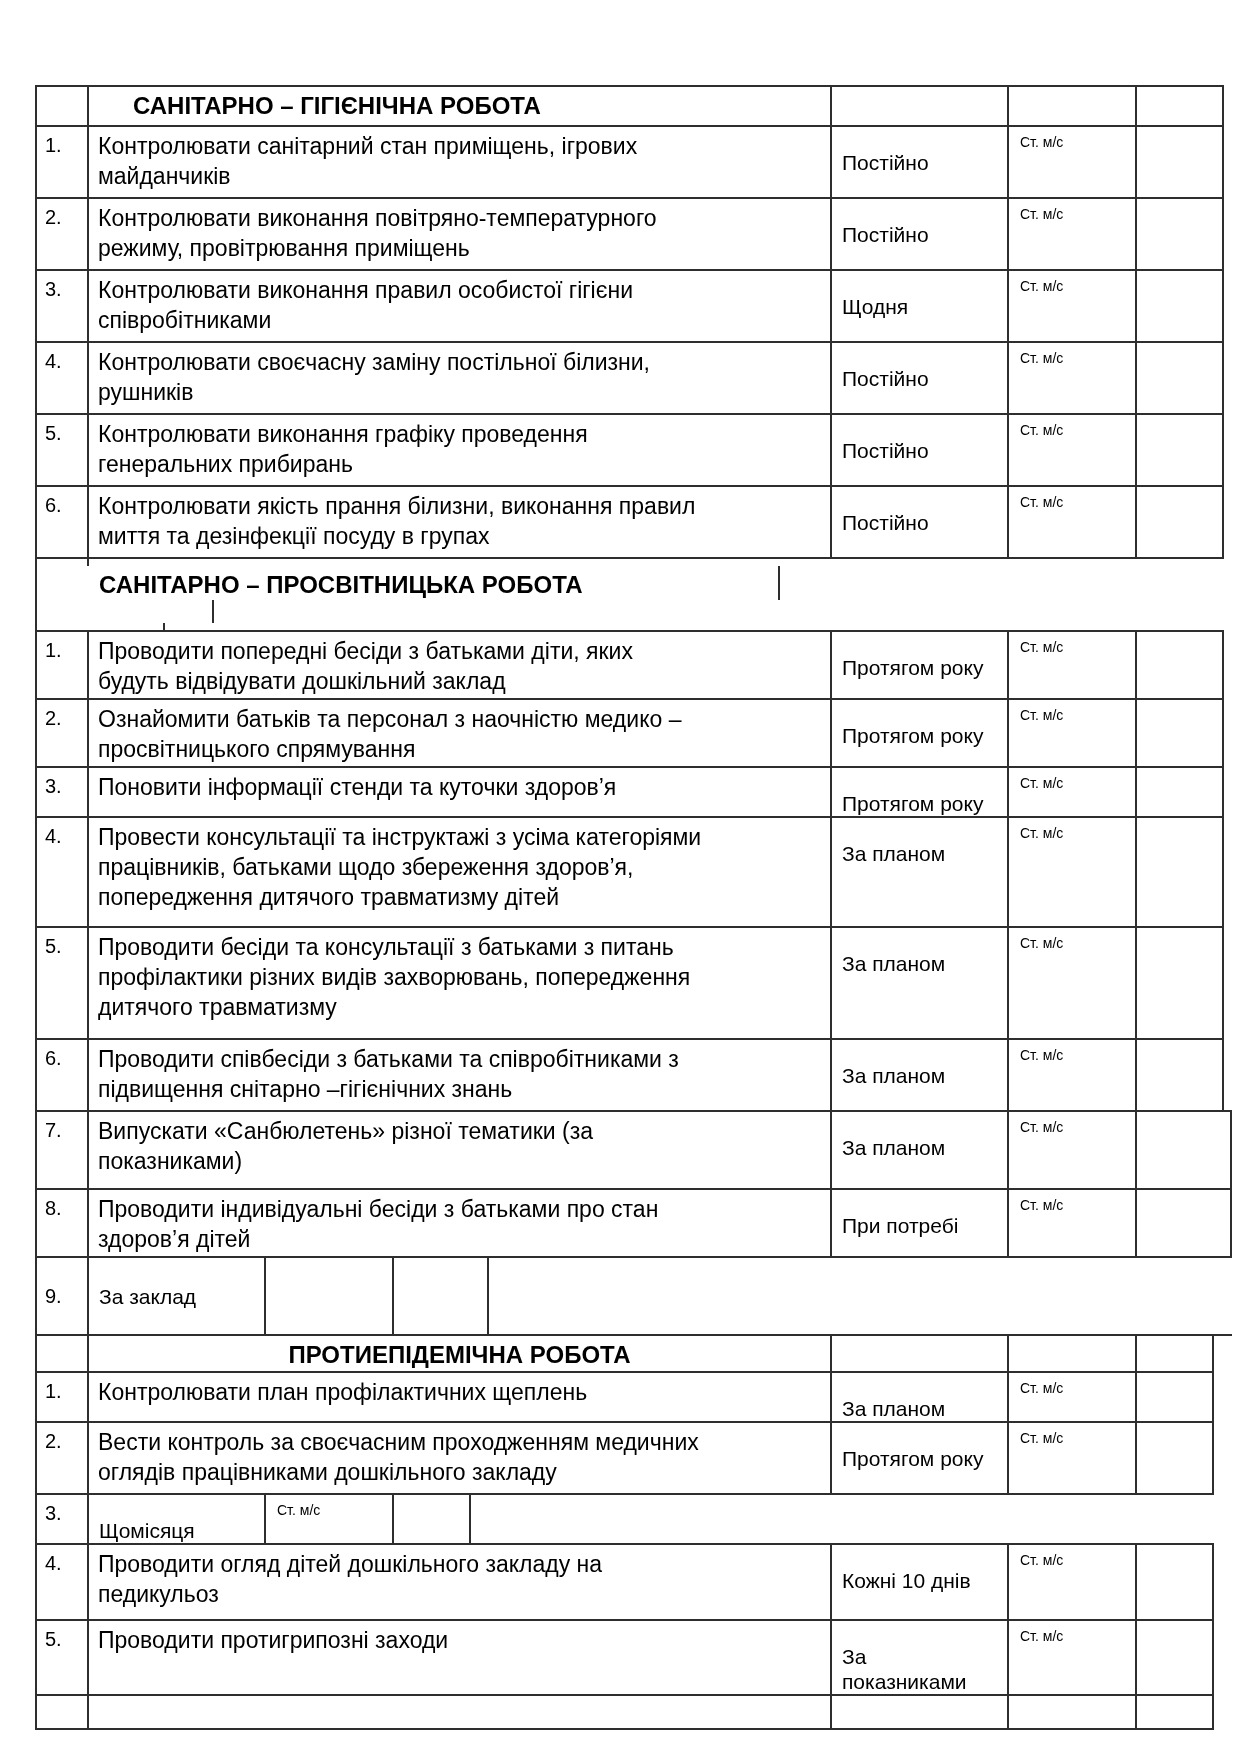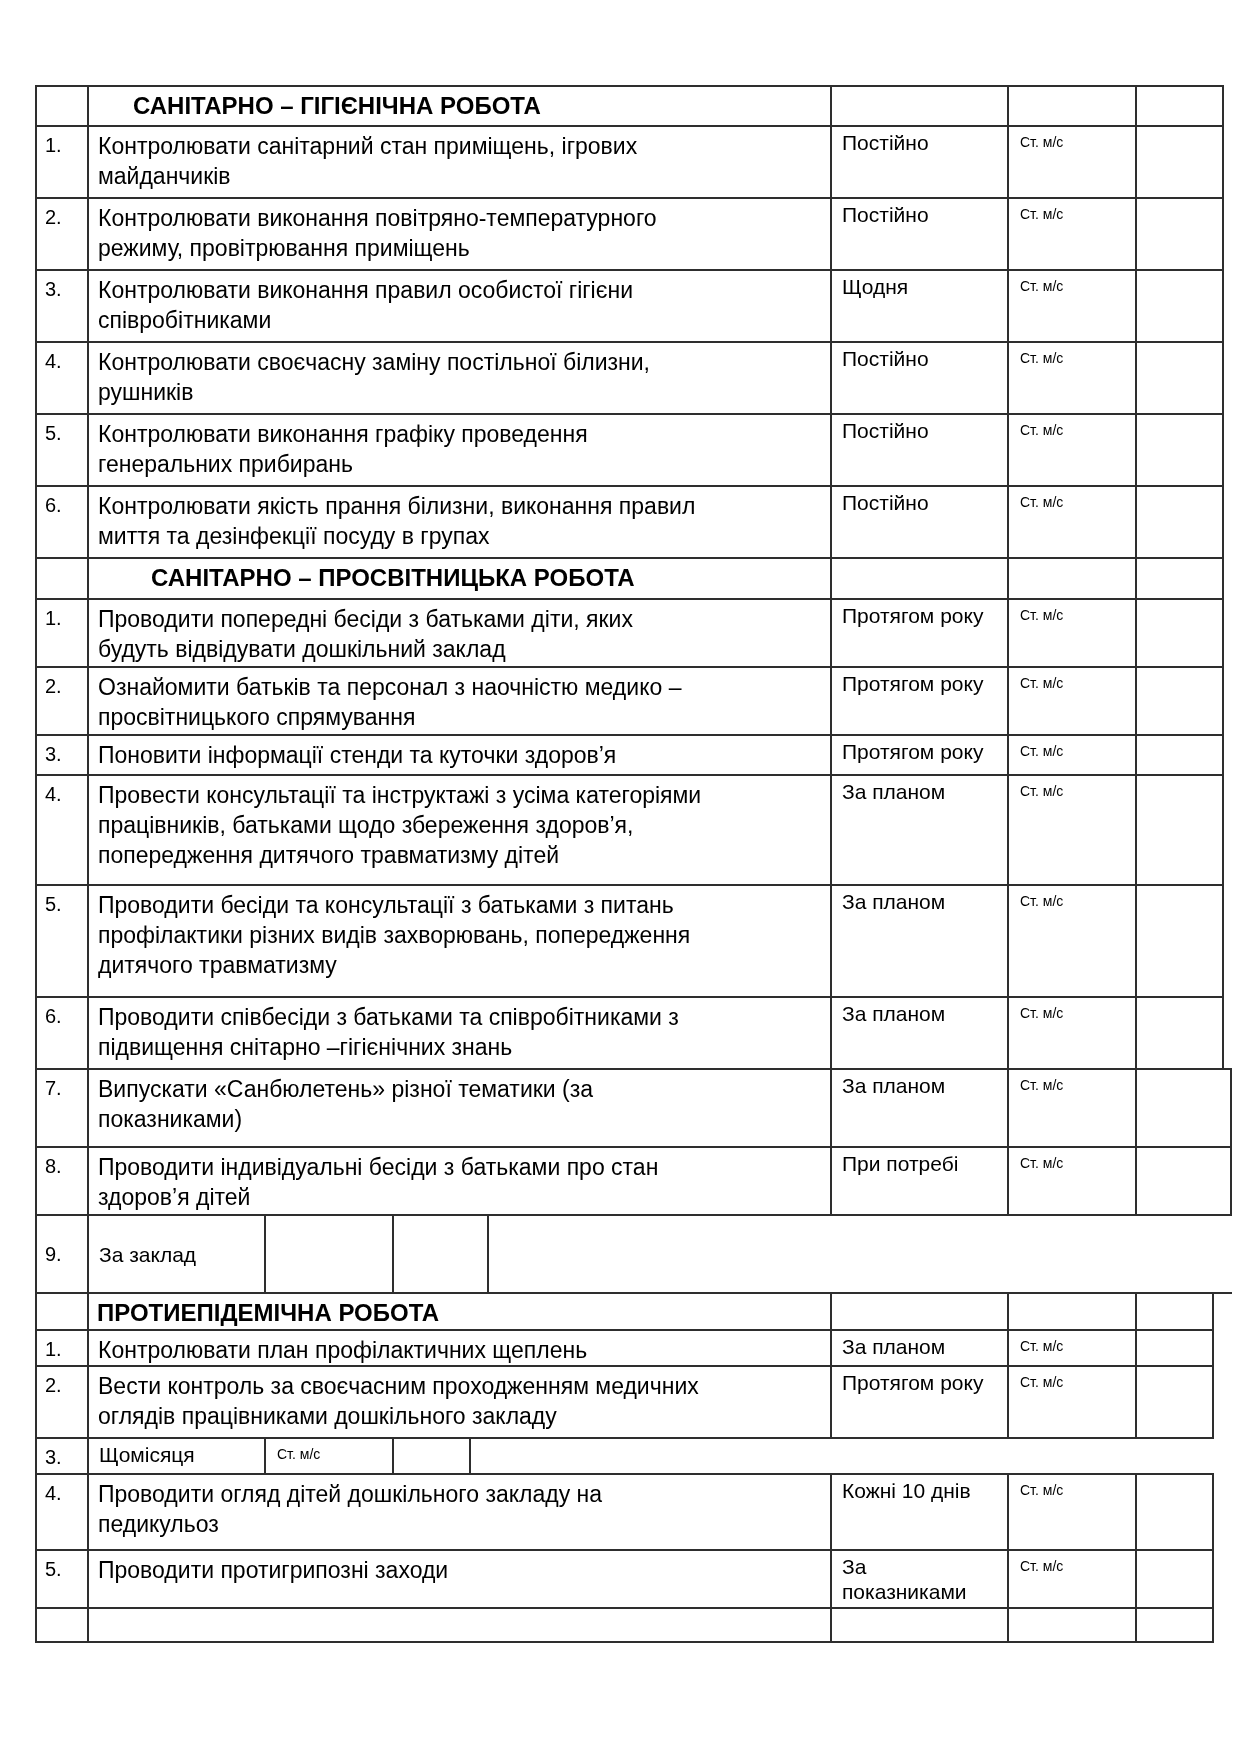--- a/index.html
+++ b/index.html
@@ -11,28 +11,28 @@
   }
   .tbl{position:absolute;left:35px;top:85px;}
   .part{width:fit-content;border-left:2px solid var(--bc);}
   .part-a{border-top:2px solid var(--bc);}
   .part-b{border-top:2px solid var(--bc);}
   .row{display:flex;box-sizing:border-box;background:#fff;}
   .row.bb{border-bottom:2px solid var(--bc);}
   .cell{box-sizing:border-box;border-right:2px solid var(--bc);overflow:hidden;}
   .c-num{width:52px;font-size:20px;padding:7px 0 0 8px;}
   .c-task{width:743px;font-size:23px;line-height:30px;padding:4px 8px 0 9px;white-space:pre-line;}
-  .c-timing{width:177px;font-size:21px;line-height:25px;padding:3px 4px 0 10px;white-space:pre-line;}
+  .c-timing{width:177px;font-size:21px;line-height:25px;padding:23px 4px 0 10px;white-space:pre-line;}
   .c-resp{width:128px;font-size:14px;padding:7px 4px 0 11px;}
   .c-last{width:87px;}
   .part-b .c-last{width:95px;}
   .part-c .c-last{width:77px;}
   .hrow .c-task{font-weight:bold;font-size:24px;line-height:30px;padding-top:4px;padding-left:44px;}
   .hrow-indent .c-task{padding-left:62px;}
-  .hrow-center .c-task{text-align:left;padding-left:8px;}
+  .hrow-center .c-task{text-align:center;padding-left:8px;}
   .vcenter .cell{display:flex;align-items:center;padding-top:0;}
 </style>
 </head>
 <body>
 
 <div class="tbl">
     <div class="part part-a">
       <div class="row bb hrow " style="min-height: 40px;">
         <div class="cell c-num"></div>
         <div class="cell c-task">САНІТАРНО – ГІГІЄНІЧНА РОБОТА</div>
@@ -81,21 +81,21 @@
         <div class="cell c-last"></div>
       </div>
       <div class="row bb" style="min-height: 72px;">
         <div class="cell c-num">6.</div>
         <div class="cell c-task">Контролювати якість прання білизни, виконання правил
 миття та дезінфекції посуду в групах</div>
         <div class="cell c-timing">Постійно</div>
         <div class="cell c-resp">Ст. м/с</div>
         <div class="cell c-last"></div>
       </div>
-      <div class="row bb hrow hrow-indent" style="min-height: 41px;">
+      <div class="row bb hrow hrow-indent" style="min-height: 41px; flex-direction: column;">
         <div class="cell c-num"></div>
         <div class="cell c-task">САНІТАРНО – ПРОСВІТНИЦЬКА РОБОТА</div>
         <div class="cell c-timing"></div>
         <div class="cell c-resp"></div>
         <div class="cell c-last"></div>
       </div>
       <div class="row bb" style="min-height: 68px;">
         <div class="cell c-num">1.</div>
         <div class="cell c-task">Проводити попередні бесіди з батьками діти, яких
 будуть відвідувати дошкільний заклад</div>

